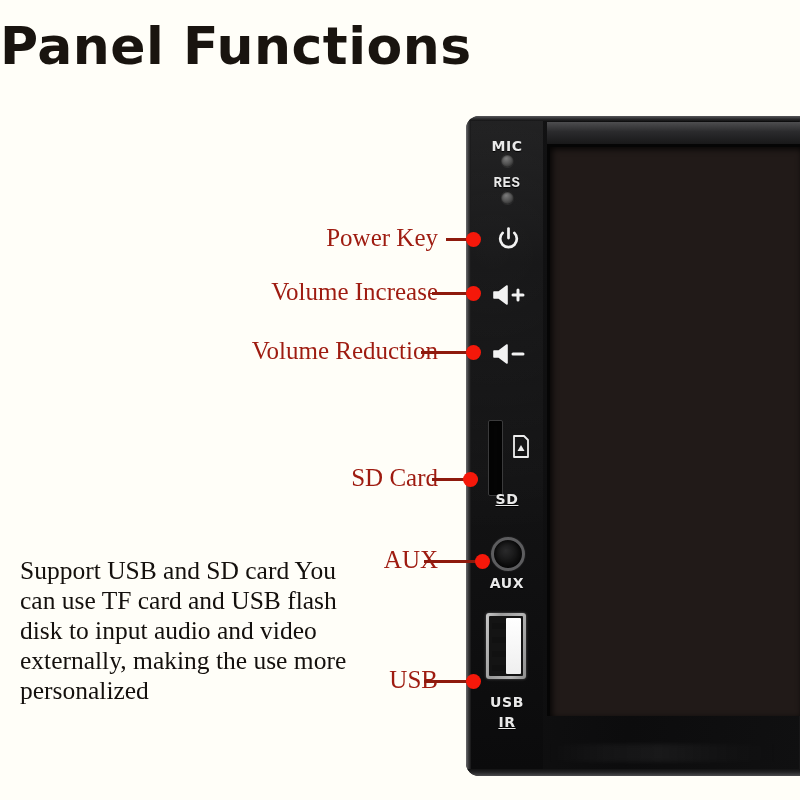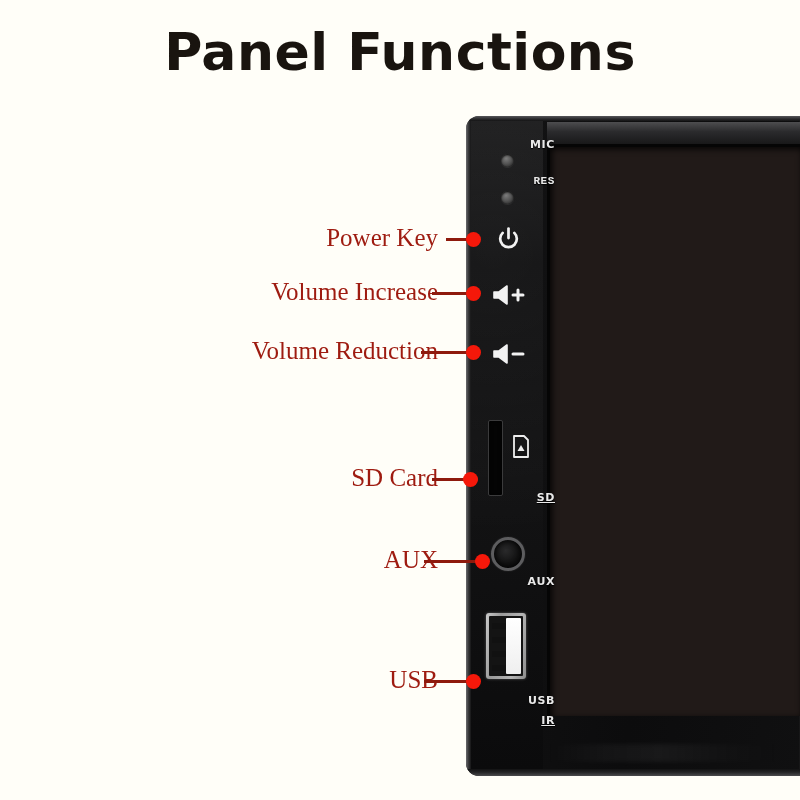--- a/index.html
+++ b/index.html
@@ -19,23 +19,23 @@
     position: absolute;
     inset: 0;
     width: 800px;
     height: 800px;
   }
 
   
   .title {
     position: absolute;
     left: 0;
-    top: 22px;
+    top: 16px;
     width: 800px;
-    text-align: center;
+    text-align: left;
     font-family: "DejaVu Sans", sans-serif;
     font-weight: bold;
     font-size: 52px;
     letter-spacing: 0.5px;
     color: #19140f;
     white-space: nowrap;
   }
 
   
   .device {
@@ -122,26 +122,26 @@
     height: 18px;
     background: linear-gradient(90deg, rgba(255,255,255,0) 0%, rgba(255,255,255,0.035) 25%, rgba(255,255,255,0.05) 48%, rgba(255,255,255,0.02) 75%, rgba(255,255,255,0) 100%);
     filter: blur(2px);
   }
 
   
   .panel-label {
     position: absolute;
     font-family: "DejaVu Sans", sans-serif;
     font-weight: bold;
-    font-size: 11px;
+    font-size: 14px;
     color: #e9e9e9;
     letter-spacing: 0.6px;
-    text-align: right;
+    text-align: center;
     width: 72px;
-    left: 17px;
+    left: 5px;
     text-shadow: 0 1px 1px #000;
   }
 
   .hole {
     position: absolute;
     width: 13px;
     height: 13px;
     border-radius: 50%;
     background: radial-gradient(circle at 40% 35%, #7c7c7c 0%, #555 45%, #1b1b1b 100%);
     box-shadow: inset 0 1px 2px rgba(0,0,0,0.9), 0 1px 1px rgba(255,255,255,0.08);
@@ -355,14 +355,15 @@
   <div class="dot" style="left:463px;top:472px;"></div>
 
   <div class="callout" style="right:362px;top:546px;">AUX</div>
   <div class="leader" style="left:424px;top:560px;width:58px;"></div>
   <div class="dot" style="left:475px;top:554px;"></div>
 
   <div class="callout" style="right:362px;top:666px;">USB</div>
   <div class="leader" style="left:424px;top:680px;width:55px;"></div>
   <div class="dot" style="left:466px;top:674px;"></div>
 
+  <div class="description">Support USB and SD card You can use TF card and USB flash disk to input audio and video externally, making the use more personalized</div>
 
 </div>
 
 </body></html>

